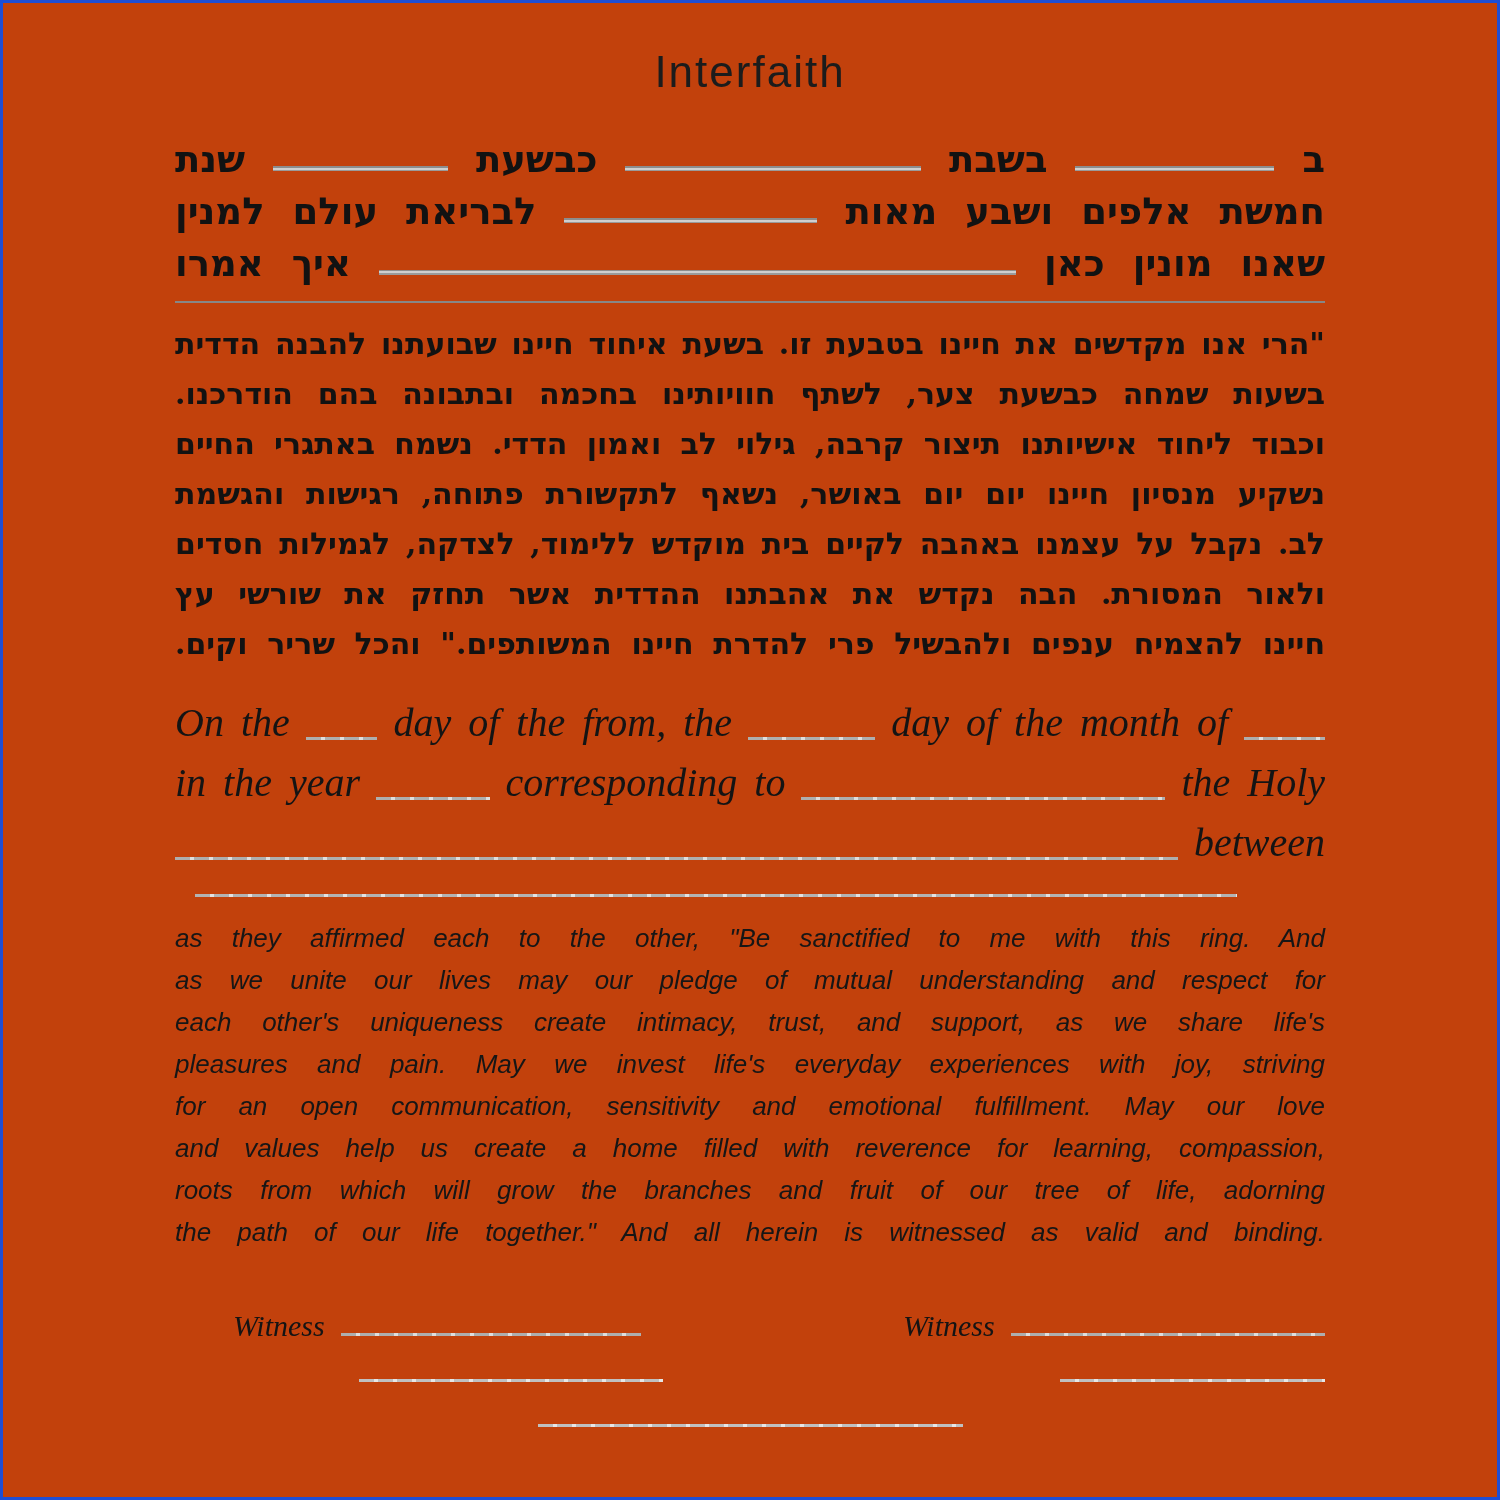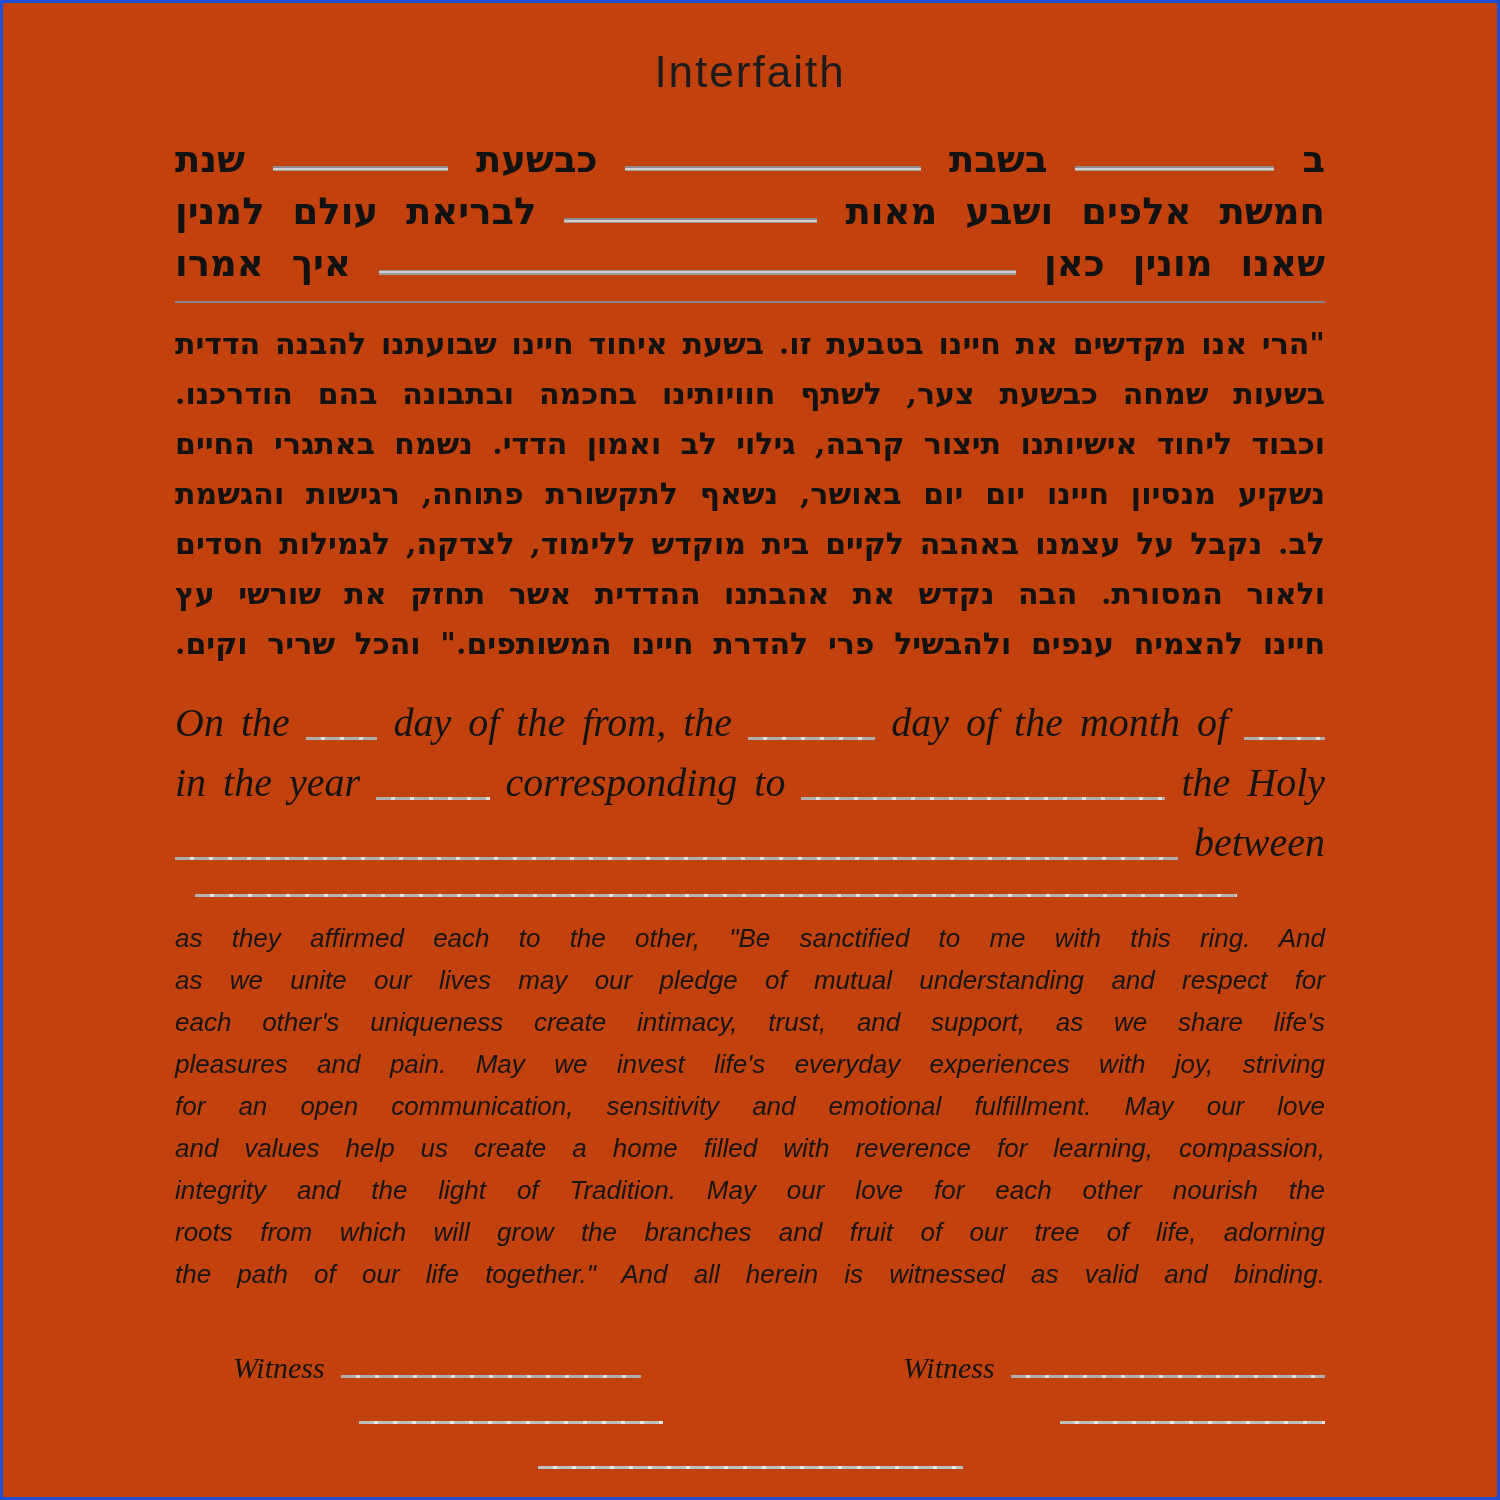--- a/index.html
+++ b/index.html
@@ -168,21 +168,20 @@
 
     <div class="mid-line"></div>
 
     <div id="english-par">
         <div class="epar-line">as they affirmed each to the other, "Be sanctified to me with this ring. And</div>
         <div class="epar-line">as we unite our lives may our pledge of mutual understanding and respect for</div>
         <div class="epar-line">each other's uniqueness create intimacy, trust, and support, as we share life's</div>
         <div class="epar-line">pleasures and pain. May we invest life's everyday experiences with joy, striving</div>
         <div class="epar-line">for an open communication, sensitivity and emotional fulfillment. May our love</div>
         <div class="epar-line">and values help us create a home filled with reverence for learning, compassion,</div>
-        <div class="epar-line">integrity and the light of Tradition. May our love for each other nourish the</div>
         <div class="epar-line">roots from which will grow the branches and fruit of our tree of life, adorning</div>
         <div class="epar-line">the path of our life together." And all herein is witnessed as valid and binding.</div>
       </div>
 
     <div class="witness-row">
       <div class="w-group left">
         <span>Witness</span>
         <span class="w-line"></span>
       </div>
       <div class="w-group right">

